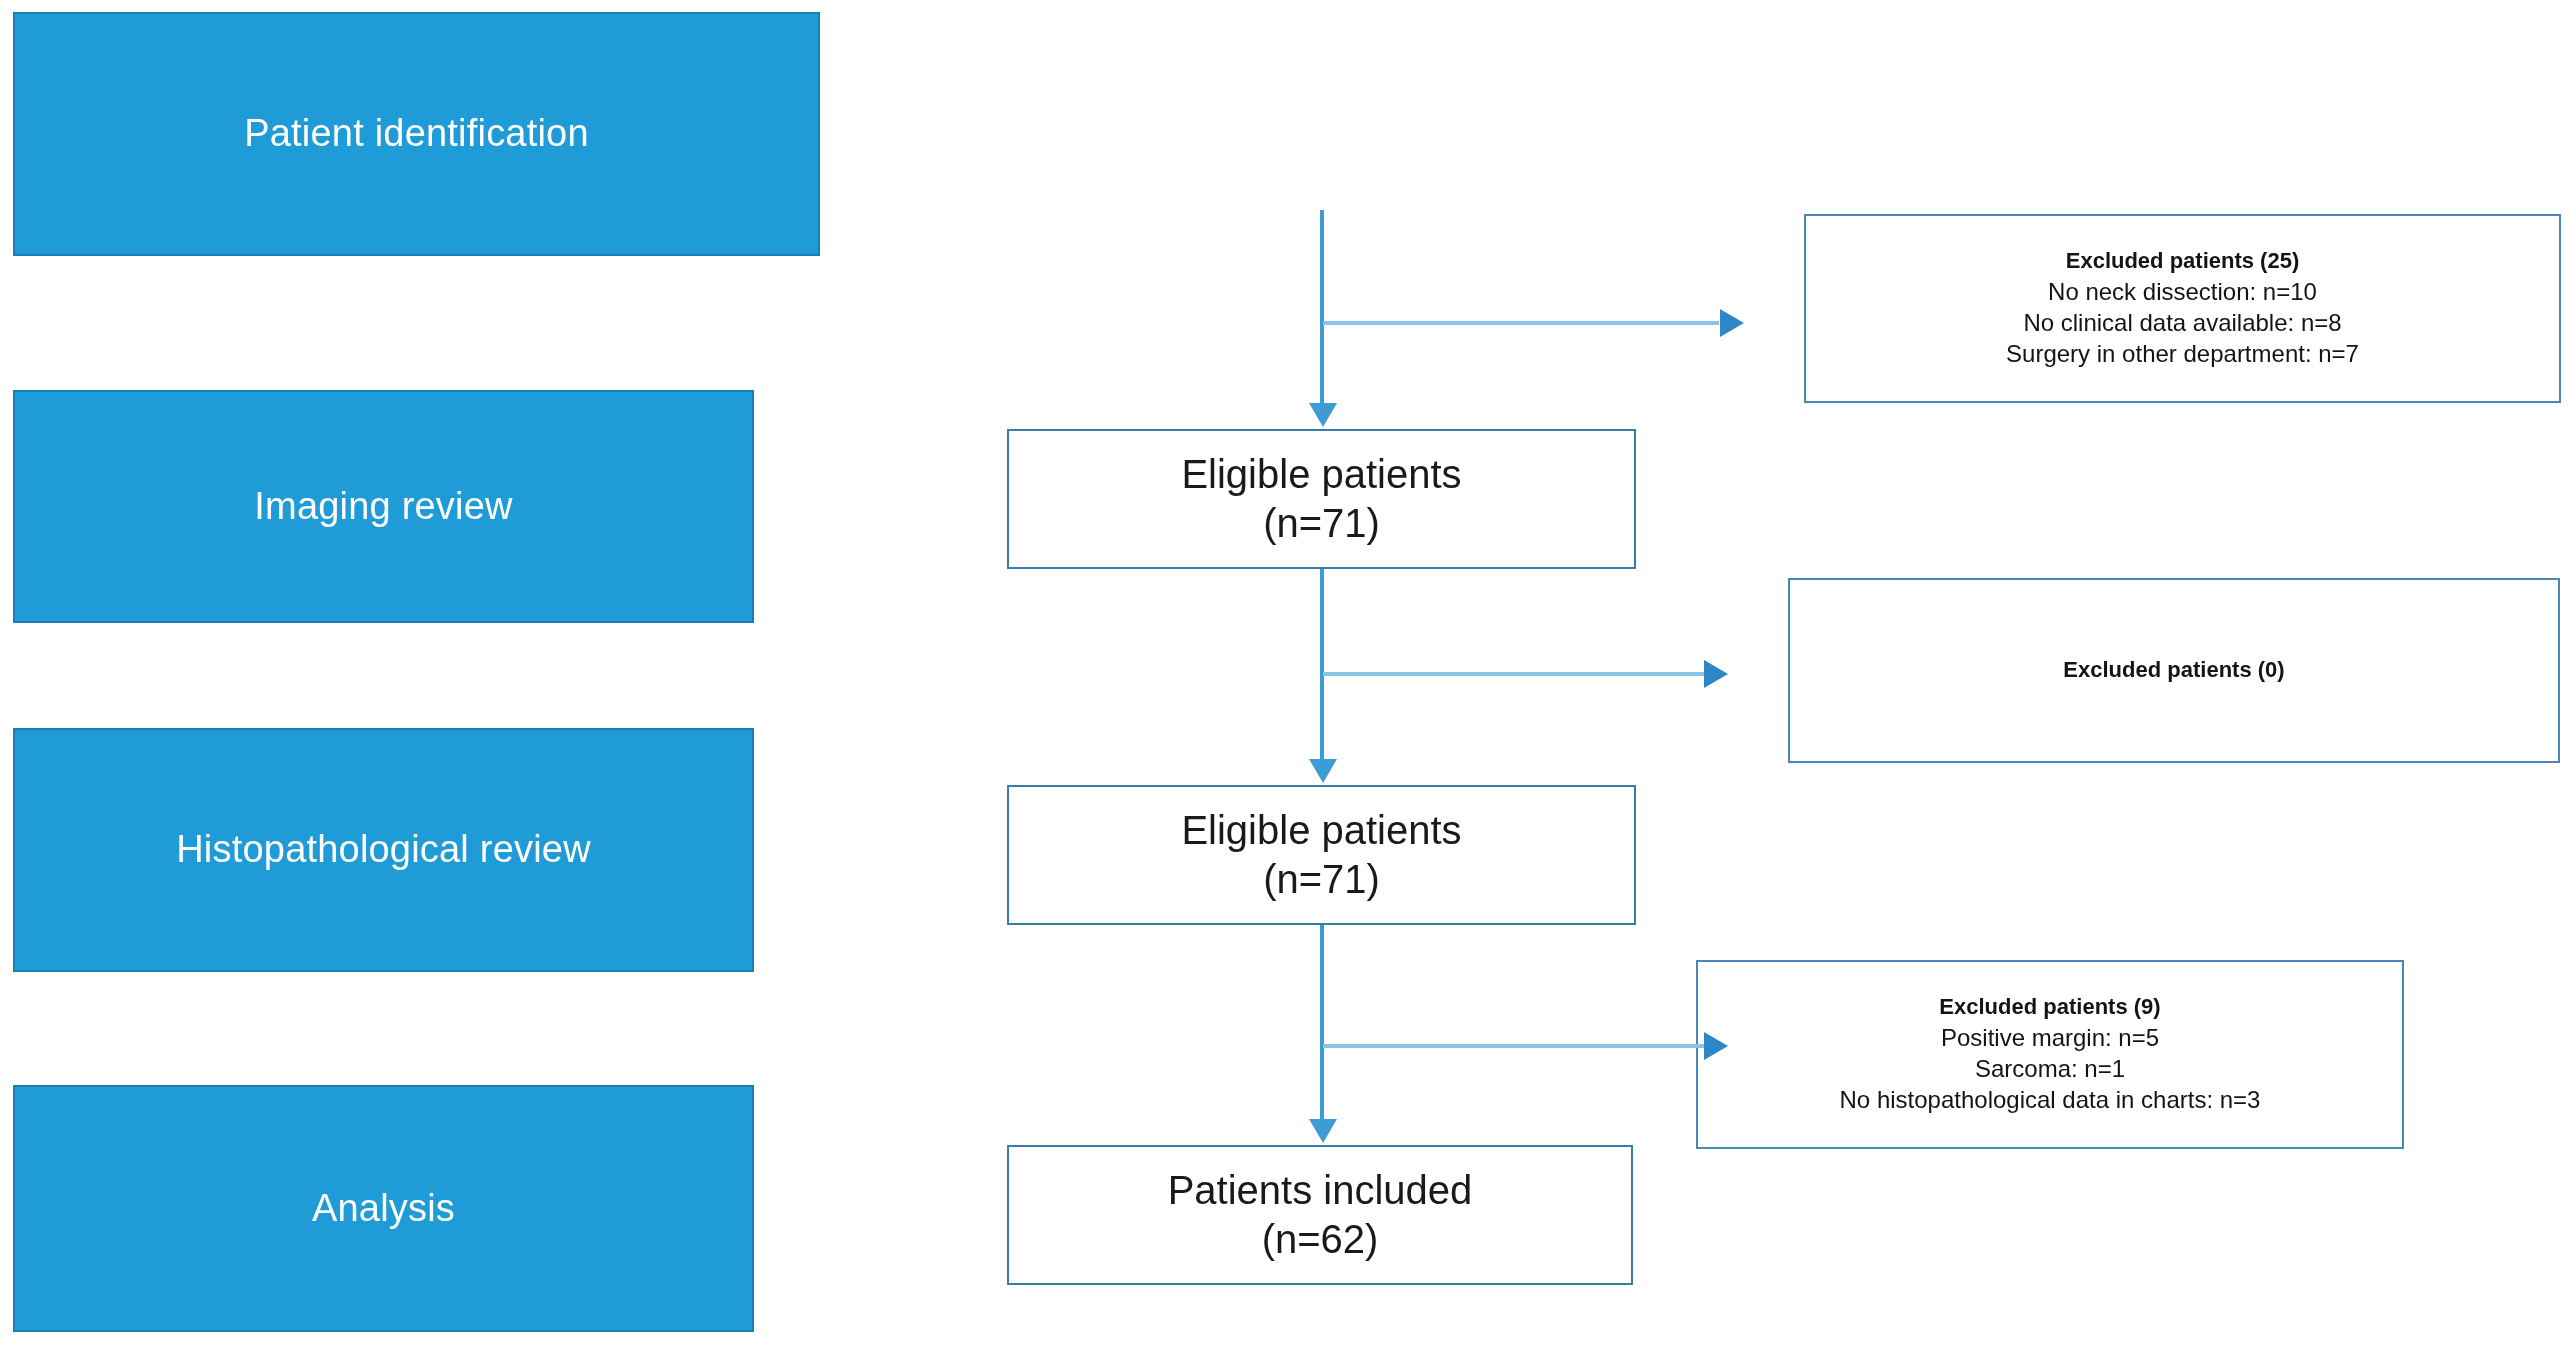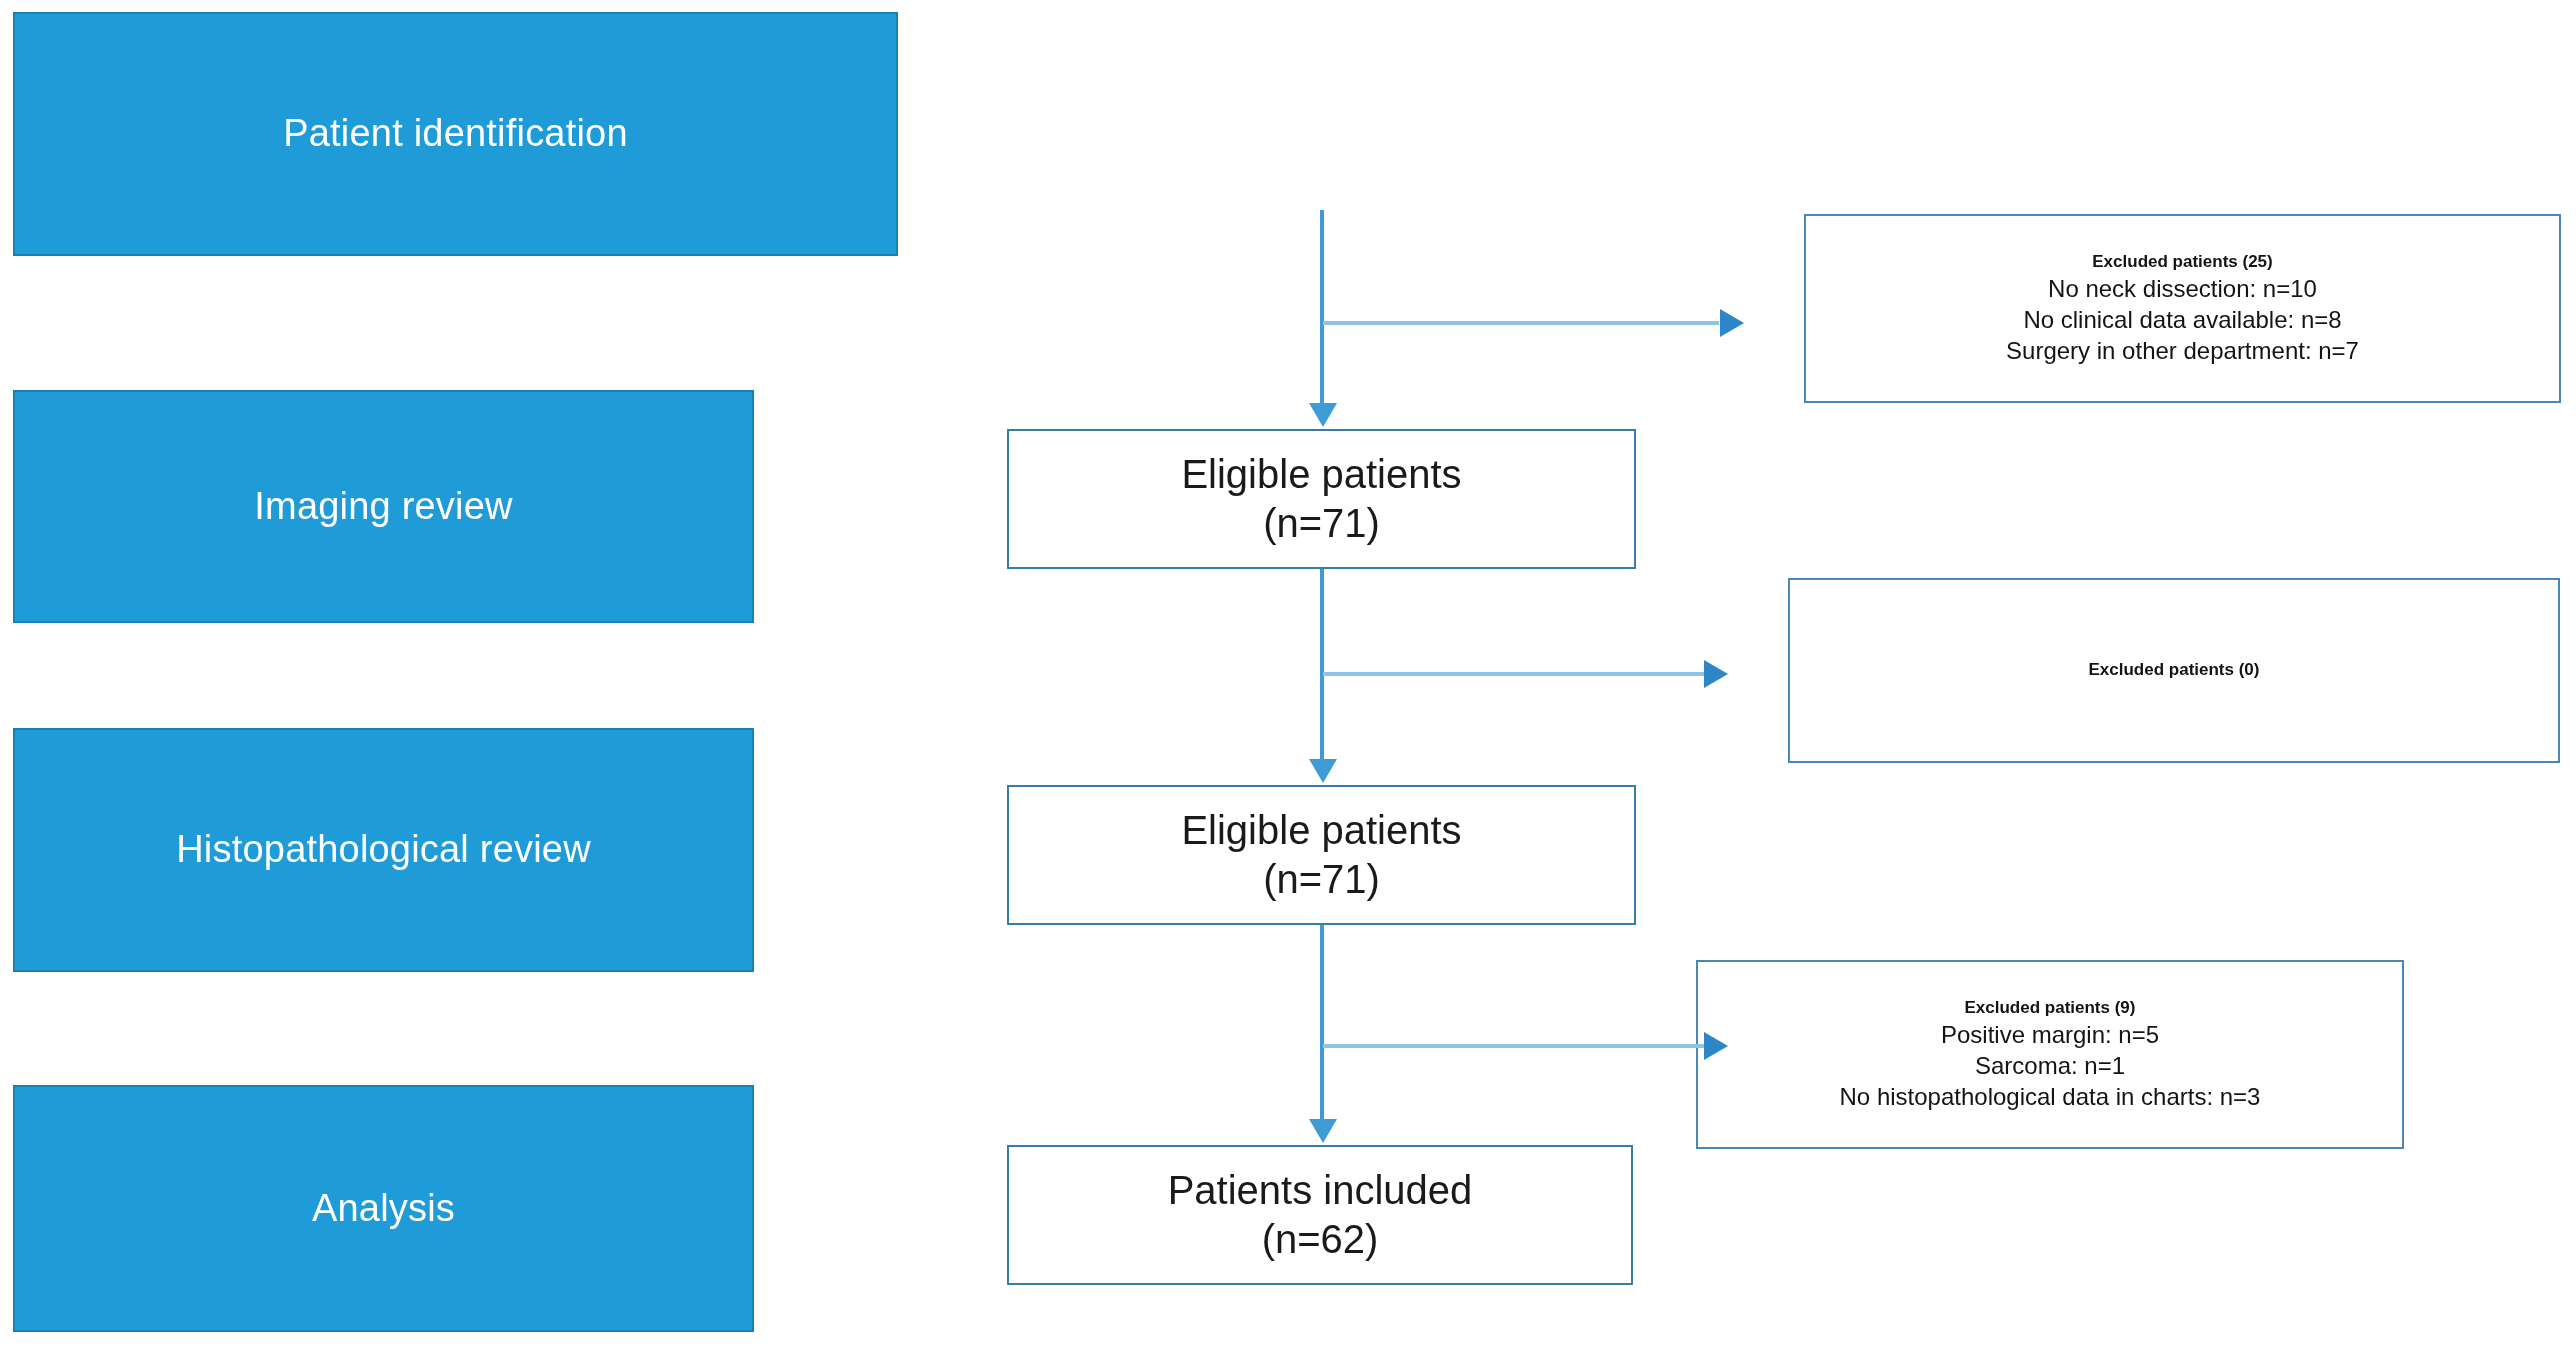--- a/index.html
+++ b/index.html
@@ -61,21 +61,21 @@
     border: 2.8px solid #4A86B8;
     box-sizing: border-box;
     display: flex;
     flex-direction: column;
     align-items: center;
     justify-content: center;
     color: #141414;
     text-align: center;
   }
   .excl-title {
-    font-size: 17px;
+    font-size: 22px;
     font-weight: bold;
     line-height: 1.3;
     white-space: nowrap;
   }
   .excl-line {
     font-size: 24px;
     line-height: 1.3;
     white-space: nowrap;
   }
 
@@ -105,21 +105,21 @@
     border-top: 14px solid transparent;
     border-bottom: 14px solid transparent;
     border-left: 24px solid #2E86C8;
   }
 </style>
 </head>
 <body>
 
 <div id="canvas">
 
-  <div class="stage-box" style="left:13px; top:12px; width:885px; height:244px;">
+  <div class="stage-box" style="left:13px; top:12px; width:807px; height:244px;">
     <span>Patient identification</span>
   </div>
 
   <div class="stage-box" style="left:13px; top:390px; width:741px; height:233px;">
     <span>Imaging review</span>
   </div>
 
   <div class="stage-box" style="left:13px; top:728px; width:741px; height:244px;">
     <span>Histopathological review</span>
   </div>

